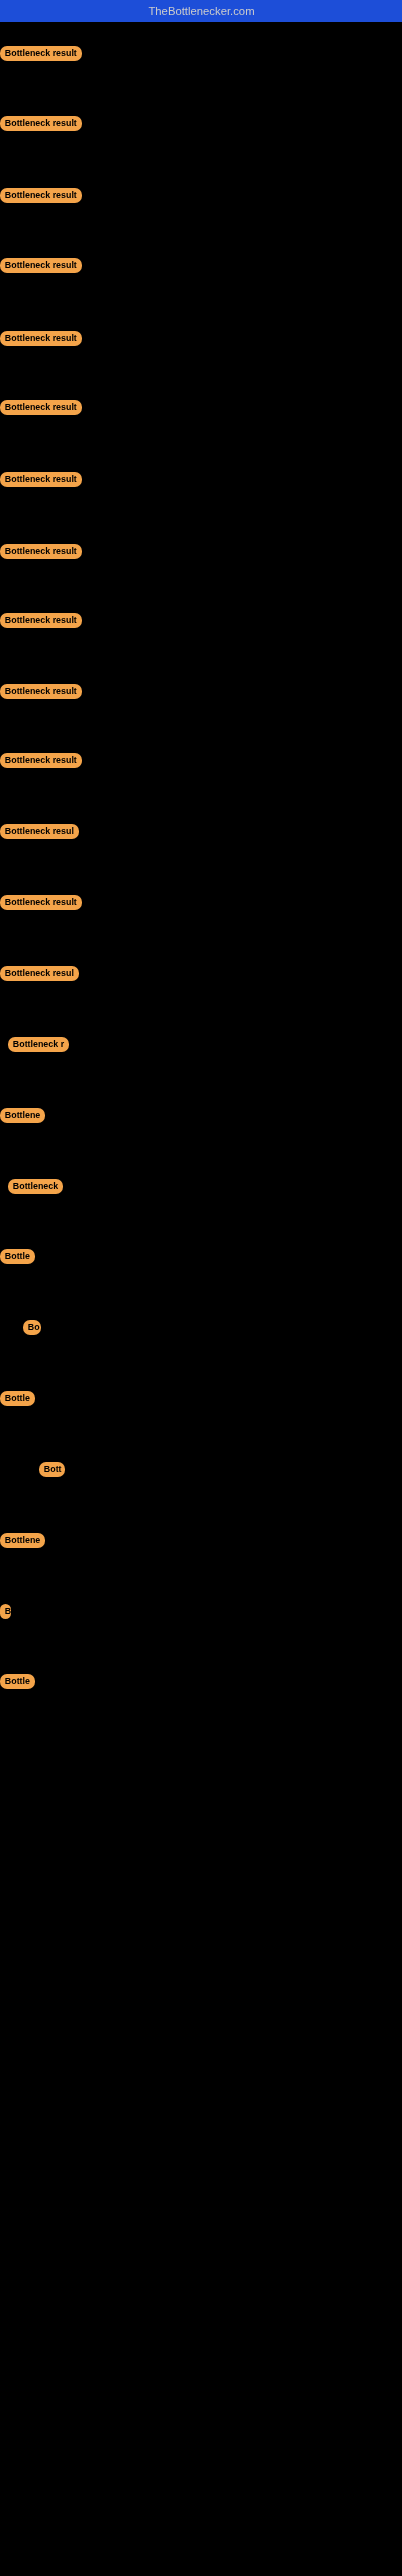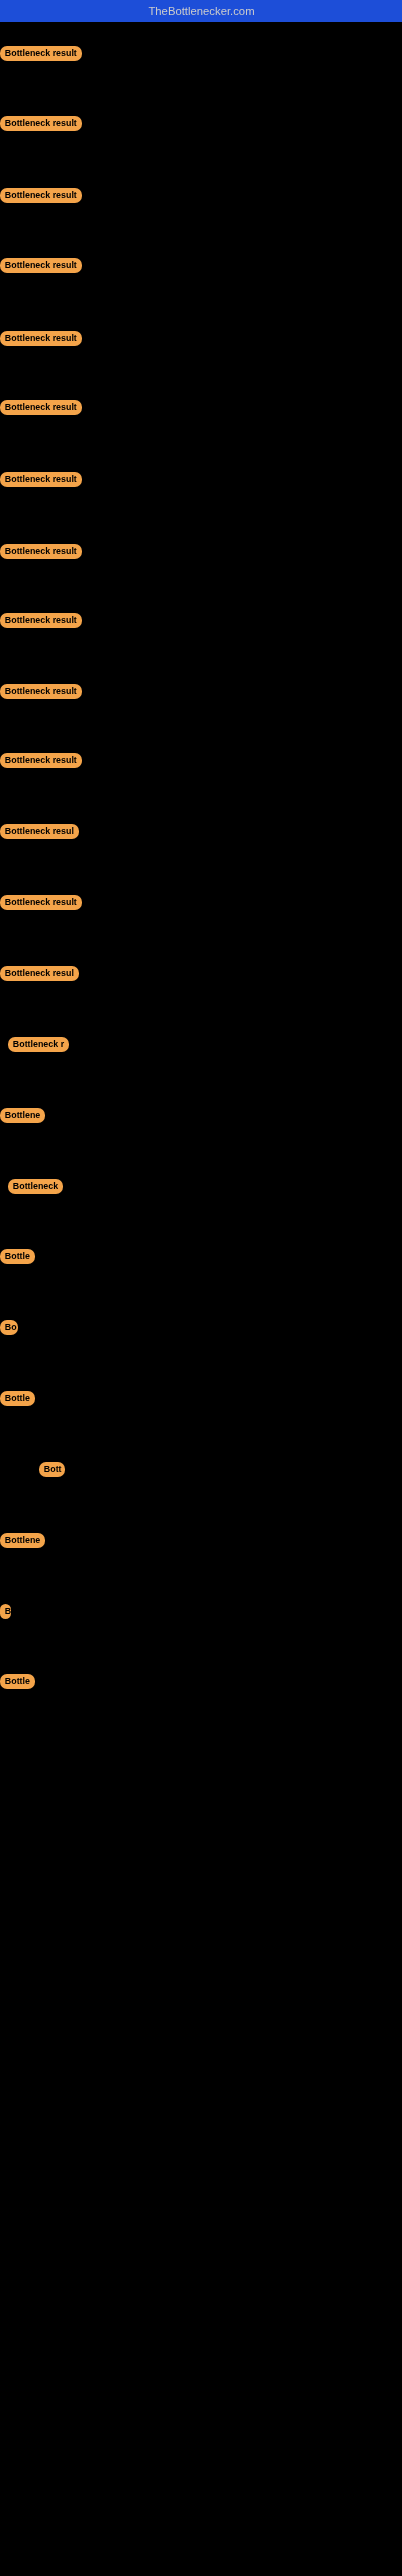--- a/index.html
+++ b/index.html
@@ -56,20 +56,20 @@
     <div class="badge-row" style="top: 613px; left: 0px; position: absolute;"><span class="bottleneck-badge" style="max-width: 89px;">Bottleneck result</span></div>
     <div class="badge-row" style="top: 684px; left: 0px; position: absolute;"><span class="bottleneck-badge" style="max-width: 87px;">Bottleneck result</span></div>
     <div class="badge-row" style="top: 753px; left: 0px; position: absolute;"><span class="bottleneck-badge" style="max-width: 87px;">Bottleneck result</span></div>
     <div class="badge-row" style="top: 824px; left: 0px; position: absolute;"><span class="bottleneck-badge" style="max-width: 81px;">Bottleneck resul</span></div>
     <div class="badge-row" style="top: 895px; left: 0px; position: absolute;"><span class="bottleneck-badge" style="max-width: 85px;">Bottleneck result</span></div>
     <div class="badge-row" style="top: 966px; left: 0px; position: absolute;"><span class="bottleneck-badge" style="max-width: 79px;">Bottleneck resul</span></div>
     <div class="badge-row" style="top: 1037px; left: 8px; position: absolute;"><span class="bottleneck-badge" style="max-width: 63px;">Bottleneck r</span></div>
     <div class="badge-row" style="top: 1108px; left: 0px; position: absolute;"><span class="bottleneck-badge" style="max-width: 48px;">Bottlene</span></div>
     <div class="badge-row" style="top: 1179px; left: 8px; position: absolute;"><span class="bottleneck-badge" style="max-width: 55px;">Bottleneck</span></div>
     <div class="badge-row" style="top: 1249px; left: 0px; position: absolute;"><span class="bottleneck-badge" style="max-width: 36px;">Bottle</span></div>
-    <div class="badge-row" style="top: 1320px; left: 0px; position: absolute;"><span class="bottleneck-badge" style="max-width: 17.7px;">Bo</span></div>
+    <div class="badge-row" style="top: 1320px; left: 0px; position: absolute;"><span class="bottleneck-badge" style="max-width: 17.7px; margin-left: 23px;">Bo</span></div>
     <div class="badge-row" style="top: 1391px; left: 0px; position: absolute;"><span class="bottleneck-badge" style="max-width: 36px;">Bottle</span></div>
     <div class="badge-row" style="top: 1462px; left: 0px; position: absolute;"><span class="bottleneck-badge" style="max-width: 26px; margin-left: 39px;">Bott</span></div>
     <div class="badge-row" style="top: 1533px; left: 0px; position: absolute;"><span class="bottleneck-badge" style="max-width: 47px;">Bottlene</span></div>
     <div class="badge-row" style="top: 1604px; left: 0px; position: absolute;"><span class="bottleneck-badge" style="max-width: 11.3px;">B</span></div>
     <div class="badge-row" style="top: 1674px; left: 0px; position: absolute;"><span class="bottleneck-badge" style="max-width: 35px;">Bottle</span></div>
   </div>
 
 
 </body></html>

